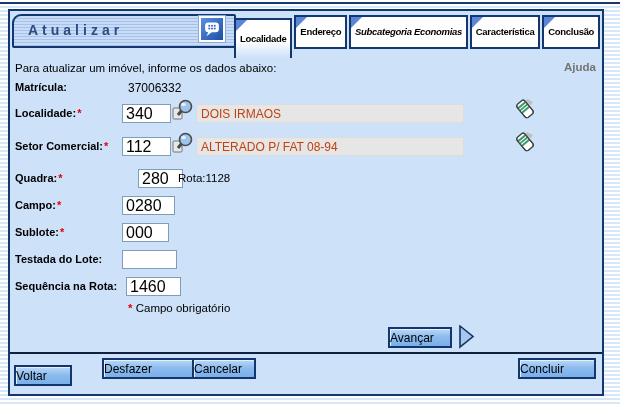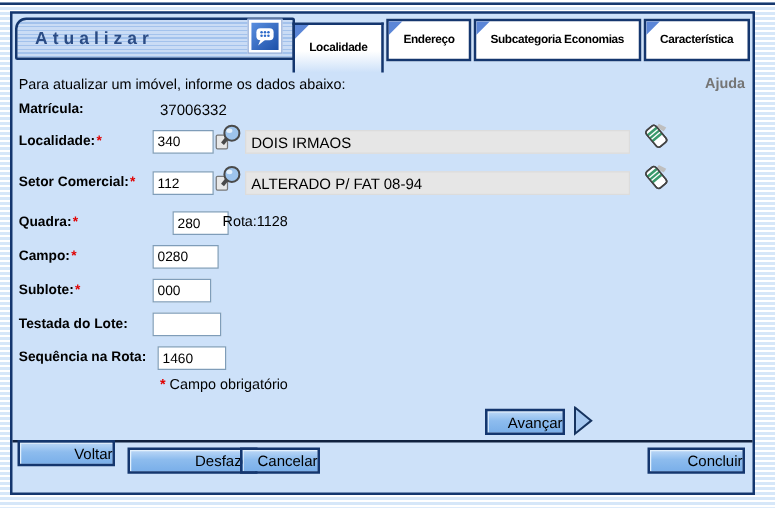--- a/index.html
+++ b/index.html
@@ -37,48 +37,48 @@
     position:relative;flex:1 1 auto;margin-top:1px;height:34px;
     background:#ffffff;border:2px solid #14366e;box-sizing:border-box;
     display:flex;align-items:center;justify-content:center;text-align:center;
     font-size:9.5px;font-weight:bold;letter-spacing:-0.3px;line-height:1.05;
     white-space:nowrap;padding:0 2px;overflow:hidden;cursor:pointer;
   }
   .tab::before{
     content:"";position:absolute;left:0;top:0;width:0;height:0;
     border-top:11px solid #5b86d7;border-right:11px solid transparent;
   }
-  .tab.wrap{white-space:normal;}
+  .tab.wrap{white-space:normal;font-style:italic;}
   .tab.active{margin-top:4px;height:40px;border-bottom:none;
     background:linear-gradient(180deg,#ffffff 55%,#cde1f9 100%);}
   
   .intro{position:absolute;left:5px;top:51px;font-size:11.5px;color:#000;}
   .ajuda{position:absolute;right:6px;top:50px;font-size:11.5px;font-weight:bold;
     color:#757575;cursor:pointer;}
   
   .lbl{position:absolute;left:5px;font-size:11px;font-weight:bold;color:#000;white-space:nowrap;}
   .req{color:#e00000;margin-left:1px;}
   .val{position:absolute;font-size:12px;color:#000;}
   input.fld{
     position:absolute;height:17px;border:1px solid #7f9db9;background:#fff;
-    font-family:"Liberation Sans", sans-serif;font-size:11px;color:#000;padding:0 0 0 3px;margin:0;
+    font-family:"Liberation Sans", sans-serif;font-size:16px;color:#000;padding:0 0 0 3px;margin:0;
   }
   .grayfld{
     position:absolute;height:19px;background:#e6e6e6;border:1px solid #dcdcdc;
-    box-sizing:border-box;font-size:12px;color:#000000;line-height:18px;padding-left:4px;
-    width:308px;left:186px;overflow:hidden;white-space:nowrap;
+    box-sizing:border-box;font-size:12px;color:#c2410c;line-height:18px;padding-left:4px;
+    width:268px;left:186px;overflow:hidden;white-space:nowrap;
   }
   .icon{position:absolute;cursor:pointer;}
   .note{position:absolute;left:118px;top:291px;font-size:11.5px;color:#000;}
   .note .star{color:#e00000;font-weight:bold;}
   
   .btn{
     position:absolute;height:21px;box-sizing:border-box;
     background:linear-gradient(180deg,#bdd8f7 0%,#8dbcee 45%,#7aafe9 100%);
-    border:2px solid #14366e;font-size:12px;color:#000;text-align:right;
+    border:2px solid #14366e;font-size:12px;color:#000;text-align:left;
     line-height:16px;cursor:pointer;box-shadow:inset 1px 1px 0 #e3f0fc;
     font-family:"Liberation Sans", sans-serif;padding:0;
   }
   .sep{position:absolute;left:0px;top:341px;width:592px;height:2px;background:#10213f;}
 </style>
 </head>
 <body>
 
 <div class="topline"></div>
 
@@ -106,20 +106,21 @@
         <circle cx="12" cy="11.5" r="1.1" fill="#2d6ac9"></circle>
         <circle cx="15" cy="11.5" r="1.1" fill="#2d6ac9"></circle>
     </svg>
   </div>
 
   <div class="tabs">
     <div class="tab active">Localidade</div>
     <div class="tab">Endereço</div>
     <div class="tab wrap">Subcategoria Economias</div>
     <div class="tab">Característica</div>
+    <div class="tab">Conclusão</div>
   </div>
 
   <div class="intro">Para atualizar um imóvel, informe os dados abaixo:</div>
   <a class="ajuda">Ajuda</a>
 
   <span class="lbl" style="top:70px">Matrícula:</span>
   <span class="val" style="left:118px;top:70px">37006332</span>
 
   <span class="lbl" style="top:96px"><span>Localidade:</span><span class="req">*</span></span>
   <input class="fld" style="left: 112px; top: 93px; width: 44px;" value="340">
@@ -191,18 +192,18 @@
 
   <button class="btn" style="left:378px;top:316px;width:64px">Avançar</button>
   <div class="icon" style="left:448px;top:314px">
     <svg width="18" height="24" viewBox="0 0 18 24">
       <polygon points="2,1 15,11.5 2,22" fill="#a6c8f0" stroke="#16335f" stroke-width="1.6"></polygon>
     </svg>
   </div>
 
   <div class="sep"></div>
 
-  <button class="btn" style="left:4px;top:341px;width:78px">Voltar</button>
+  <button class="btn" style="left:4px;top:354px;width:58px">Voltar</button>
   <button class="btn" style="left:92px;top:347px;width:104px">Desfazer</button>
   <button class="btn" style="left:182px;top:347px;width:64px">Cancelar</button>
   <button class="btn" style="right:6px;top:347px;width:78px">Concluir</button>
 
 </div>
 
 </body></html>

